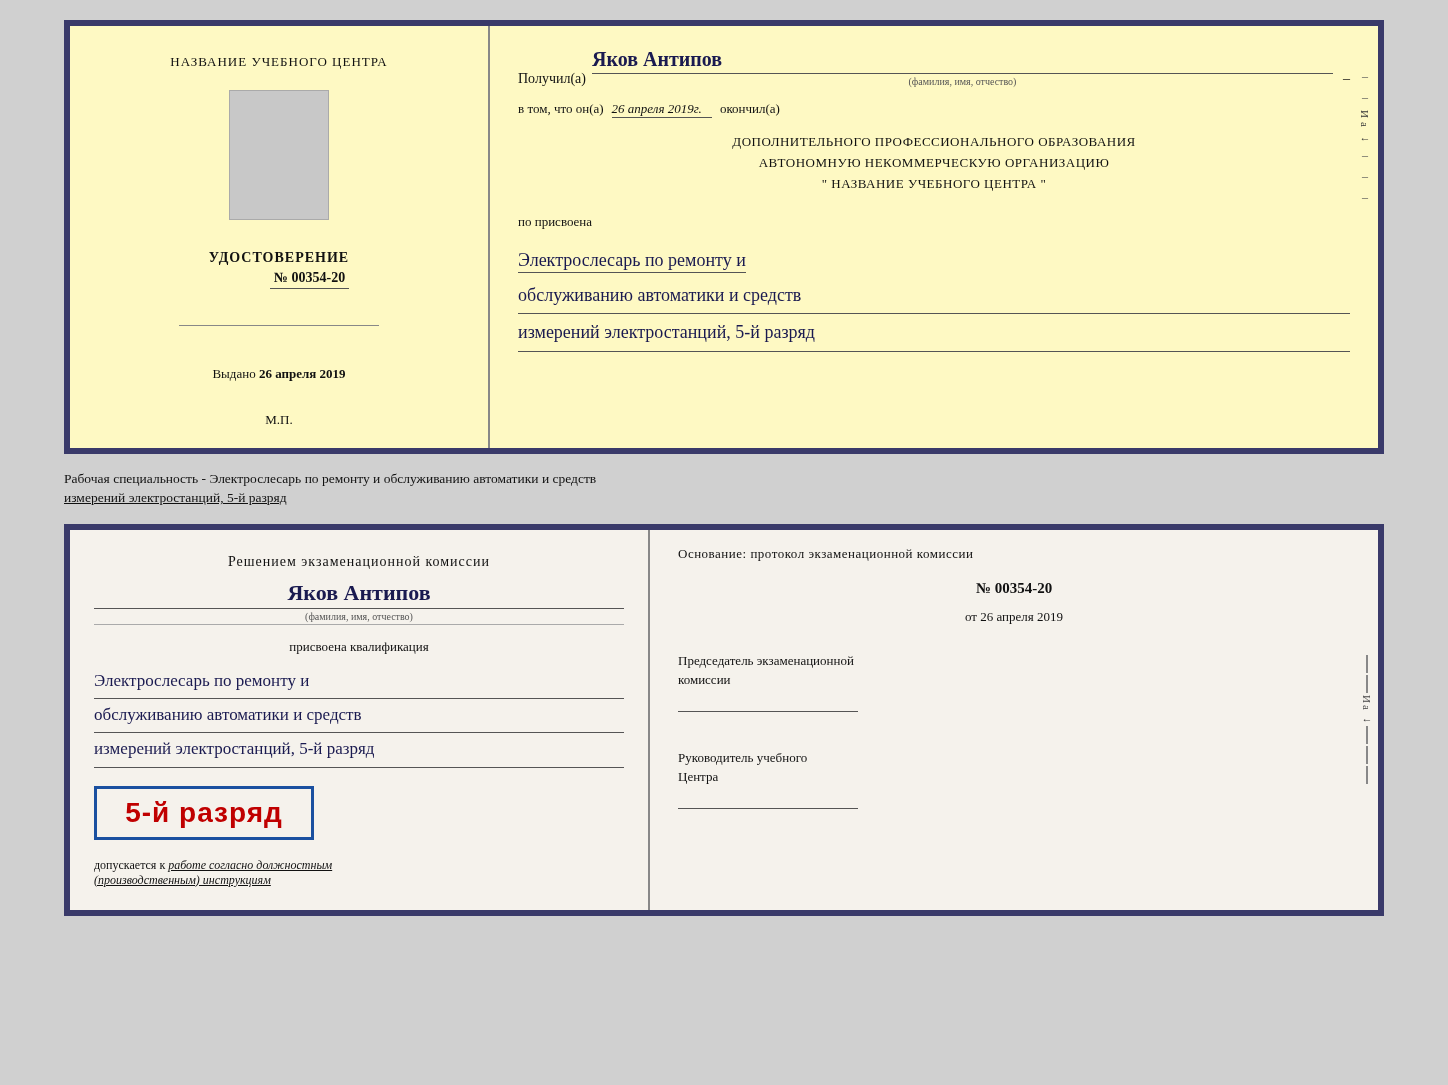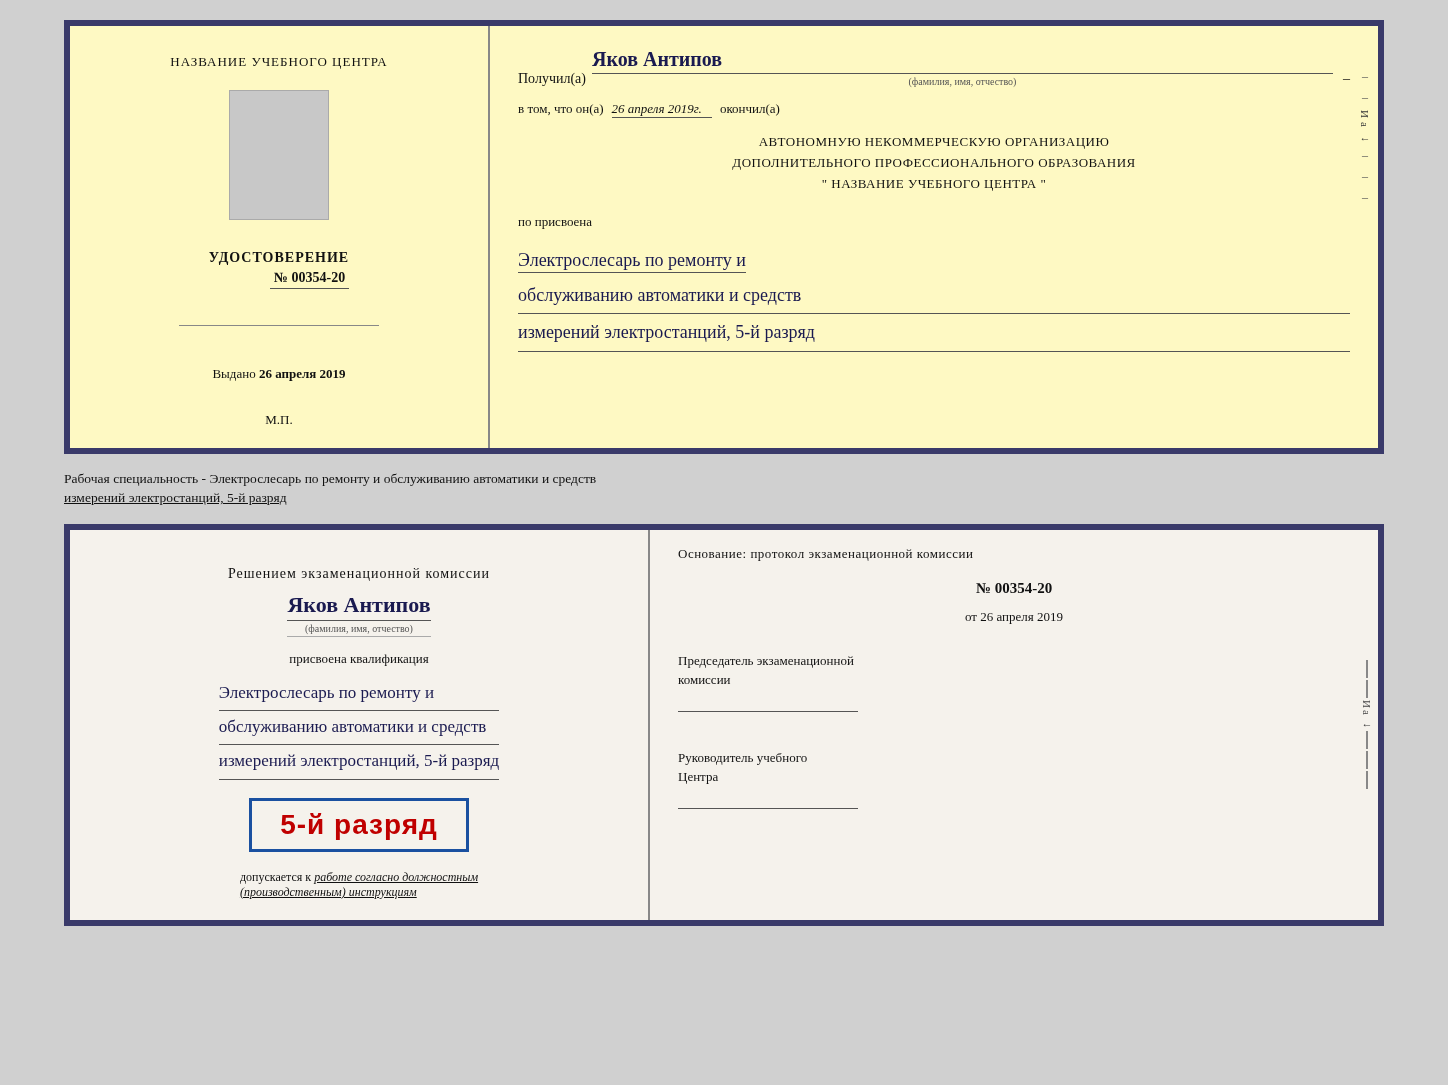--- a/index.html
+++ b/index.html
@@ -185,25 +185,24 @@
       display: flex;
       border: 6px solid #3a3a6a;
       background: #f5f2ec;
       position: relative;
     }
 
     .doc-bottom-left {
       width: 580px;
       min-height: 380px;
       border-right: 2px solid #888;
-      padding: 36px 24px 20px 24px;
+      padding: 24px 24px 20px 24px;
       display: flex;
       flex-direction: column;
       gap: 10px;
-      align-items: center;
     }
 
     .doc-bottom-right {
       flex: 1;
       padding: 16px 28px 20px 28px;
       display: flex;
       flex-direction: column;
       gap: 12px;
       position: relative;
     }
@@ -396,22 +395,22 @@
       <span style="margin-left:4px; font-size:14px; color:#111;">–</span>
     </div>
 
     <div class="vtom-line">
       <span>в том, что он(а)</span>
       <span class="date-italic">26 апреля 2019г.</span>
       <span>окончил(а)</span>
     </div>
 
     <div class="org-block">
+      <div>ДОПОЛНИТЕЛЬНОГО ПРОФЕССИОНАЛЬНОГО ОБРАЗОВАНИЯ</div>
       <div>АВТОНОМНУЮ НЕКОММЕРЧЕСКУЮ ОРГАНИЗАЦИЮ</div>
-      <div>ДОПОЛНИТЕЛЬНОГО ПРОФЕССИОНАЛЬНОГО ОБРАЗОВАНИЯ</div>
       <div>"   НАЗВАНИЕ УЧЕБНОГО ЦЕНТРА   "</div>
     </div>
 
     <div class="po-professii">по присвоена</div>
 
     <div>
       <span class="profession-handwritten">
         <span>Электрослесарь по ремонту и</span>
       </span>
       <span class="profession-handwritten profession-handwritten-line">обслуживанию автоматики и средств</span>

